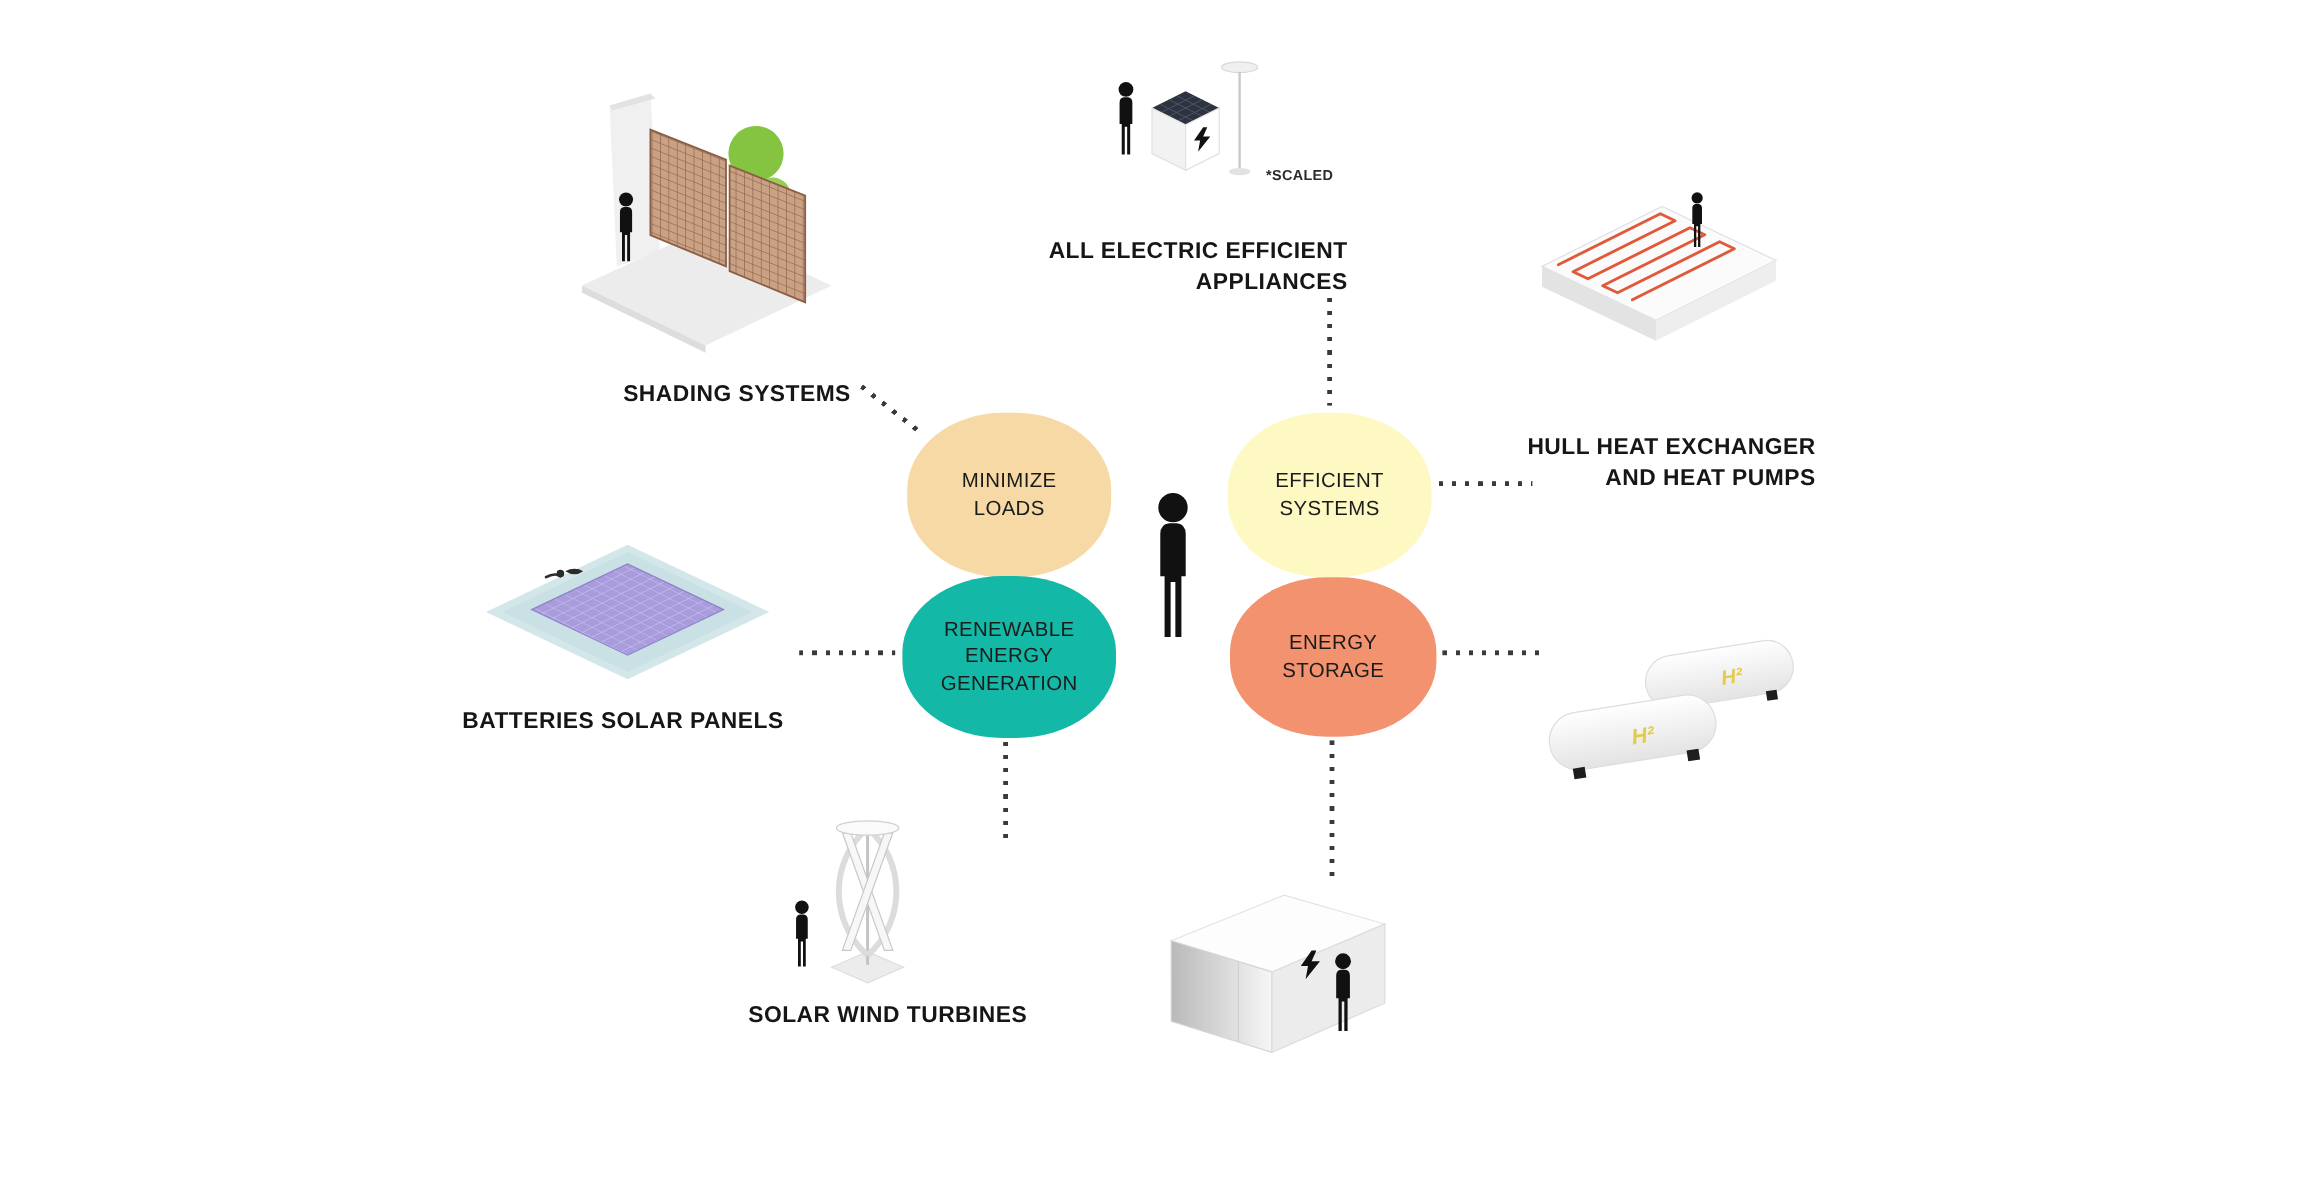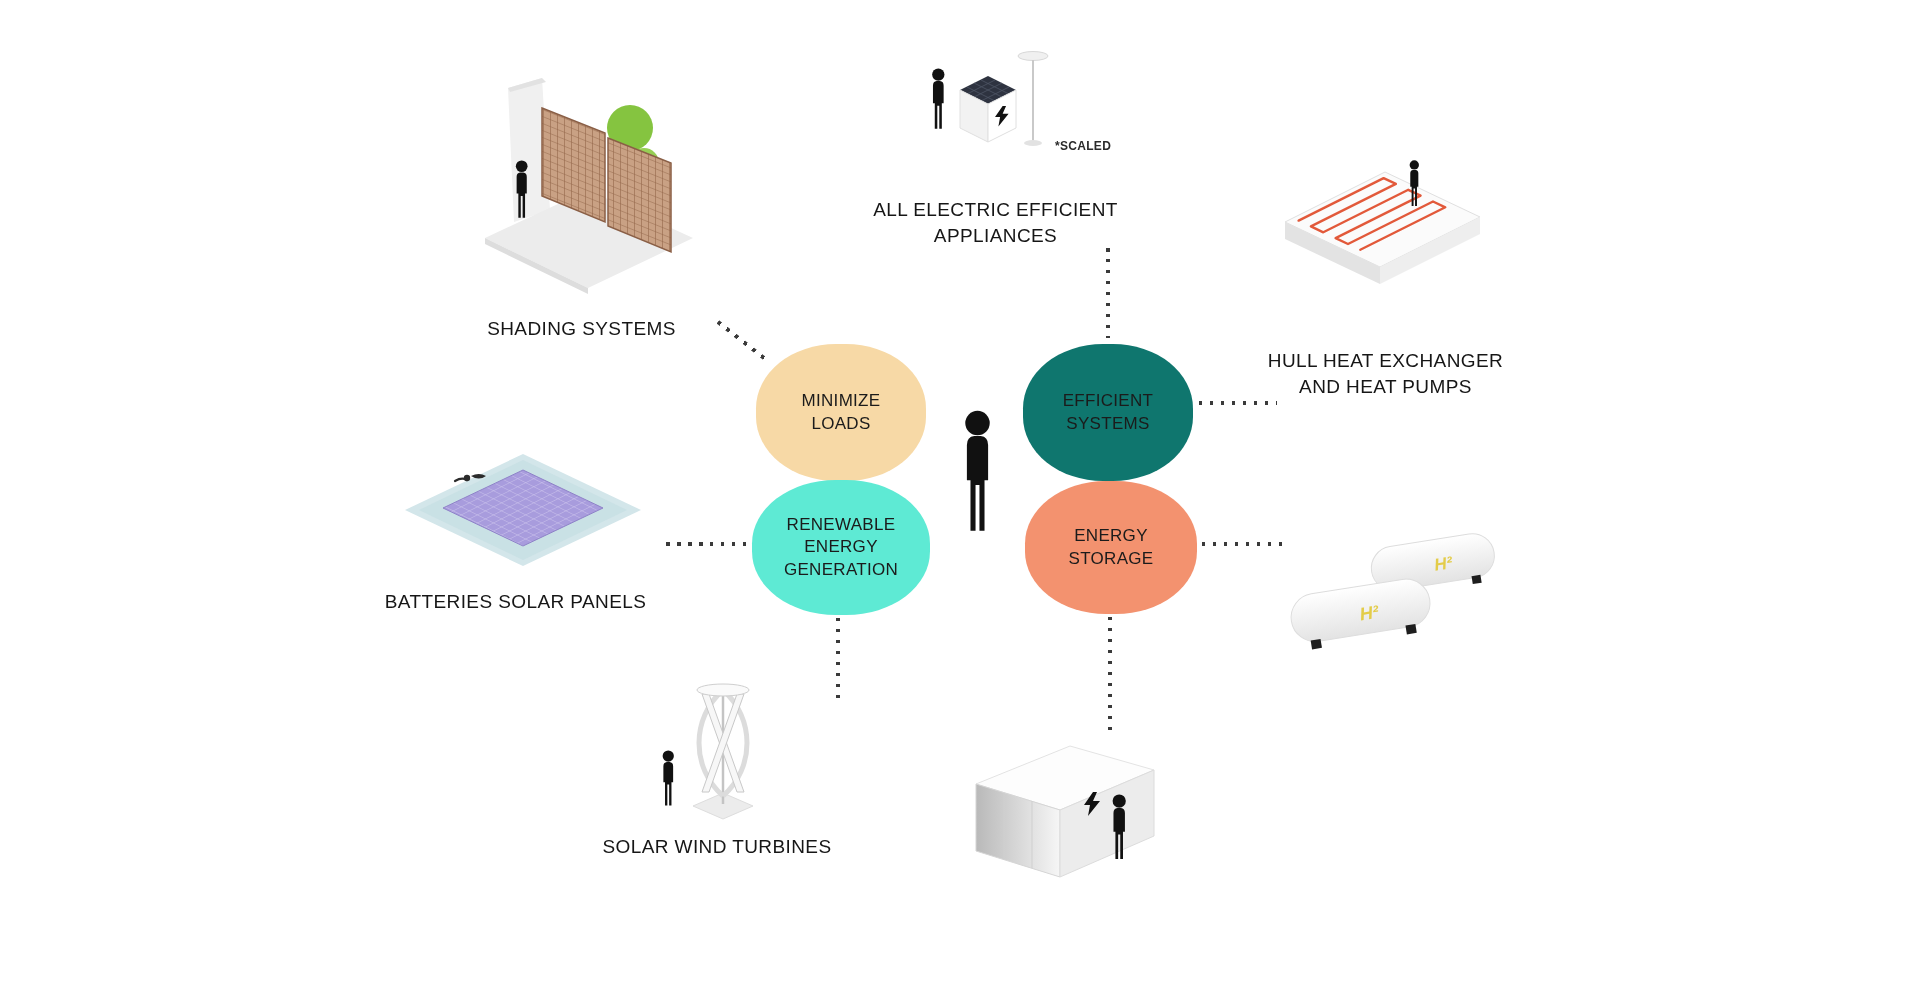--- a/index.html
+++ b/index.html
@@ -3,21 +3,21 @@
 <meta charset="utf-8">
 <style>
   html,body{margin:0;padding:0;background:#fff;}
   .canvas{
     position:relative;width:1920px;height:999px;background:#ffffff;overflow:hidden;
     font-family:"Liberation Sans","DejaVu Sans",sans-serif;color:#151515;
   }
   .abs{position:absolute;}
   
   .node-label{
-    position:absolute;text-align:center;font-weight:400;font-size:19px;
+    position:absolute;text-align:right;font-weight:700;font-size:19px;
     letter-spacing:.4px;line-height:1.38;color:#161616;white-space:pre-line;
   }
   .note{
     position:absolute;font-size:12px;font-weight:600;color:#2b2b2b;letter-spacing:.3px;
   }
   
   .bubble{
     position:absolute;display:flex;align-items:center;justify-content:center;
     text-align:center;font-weight:400;font-size:17px;line-height:1.3;
     letter-spacing:.3px;color:#1b1b1b;white-space:pre-line;border-radius:47%;
@@ -65,24 +65,24 @@
     </defs>
   </svg>
 
   <svg class="abs" style="left:953px;top:410px" width="49" height="124" viewBox="0 0 30 76" fill="#111">
     <use href="#person"></use>
   </svg>
 
   <div class="bubble minimize" style="left: 756px; top: 344px; width: 170px; height: 137px; background: rgb(247, 217, 166);">MINIMIZE
 LOADS</div>
 
-  <div class="bubble efficient" style="left: 1023px; top: 344px; width: 170px; height: 137px; background: #0f766e;">EFFICIENT
+  <div class="bubble efficient" style="left: 1023px; top: 344px; width: 170px; height: 137px; background: #fef9c3;">EFFICIENT
 SYSTEMS</div>
 
-  <div class="bubble renewable" style="left: 752px; top: 480px; width: 178px; height: 135px; background: #5eead4;">RENEWABLE
+  <div class="bubble renewable" style="left: 752px; top: 480px; width: 178px; height: 135px; background: #14b8a6;">RENEWABLE
 ENERGY
 GENERATION</div>
 
   <div class="bubble storage" style="left: 1025px; top: 481px; width: 172px; height: 133px; background: rgb(243, 146, 111);">ENERGY
 STORAGE</div>
 
   <div class="dots-h dots-d" style="left:718px;top:320px;width:64px;transform:rotate(38deg)"></div>
   <div class="dots-v" style="left:1106px;top:248px;height:90px"></div>
   <div class="dots-h" style="left:1199px;top:401px;width:78px"></div>
   <div class="dots-h" style="left:666px;top:542px;width:80px"></div>
@@ -125,21 +125,21 @@
 
   <div class="abs" style="left:1275px;top:160px">
     <svg width="218" height="155" viewBox="0 0 218 155">
       <polygon points="10,62 110,12 205,57 105,107" fill="#fbfbfb" stroke="#e0e0e0"></polygon>
       <polygon points="10,62 105,107 105,124 10,79" fill="#e3e3e3"></polygon>
       <polygon points="105,107 205,57 205,74 105,124" fill="#eeeeee"></polygon>
       <path d="M23.6 60.6 L108.6 18.1 L120.9 23.9 L35.9 66.4 L48.3 72.3 L133.3 29.8 L145.6 35.6 L60.6 78.1 L73 84 L158 41.5 L170.3 47.3 L85.3 89.8" fill="none" stroke="#e2593a" stroke-width="2.4" stroke-linejoin="round" stroke-linecap="round"></path>
       <use href="#person" transform="translate(130,0) scale(0.62)" fill="#111"></use>
     </svg>
   </div>
-  <div class="node-label" style="left:1258px;top:348px;width:255px">HULL HEAT EXCHANGER
+  <div class="node-label" style="left:1258px;top:360px;width:255px">HULL HEAT EXCHANGER
 AND HEAT PUMPS</div>
 
   <div class="abs" style="left:405px;top:438px">
     <svg width="238" height="138" viewBox="0 0 238 138">
       <polygon points="0,72 118,16 236,72 118,128" fill="#d3e6ea"></polygon>
       <polygon points="14,72 118,22 222,72 118,122" fill="#c5dee3" opacity="0.7"></polygon>
       <polygon points="38,70 118,32 198,70 118,108" fill="url(#pvgrid)" stroke="#8e82c8" stroke-width="1"></polygon>
       <g fill="#2b2b2b">
         <circle cx="62" cy="40" r="3.2"></circle>
         <path d="M66 38 q8 -4 15 0 q-7 5 -15 0"></path>

